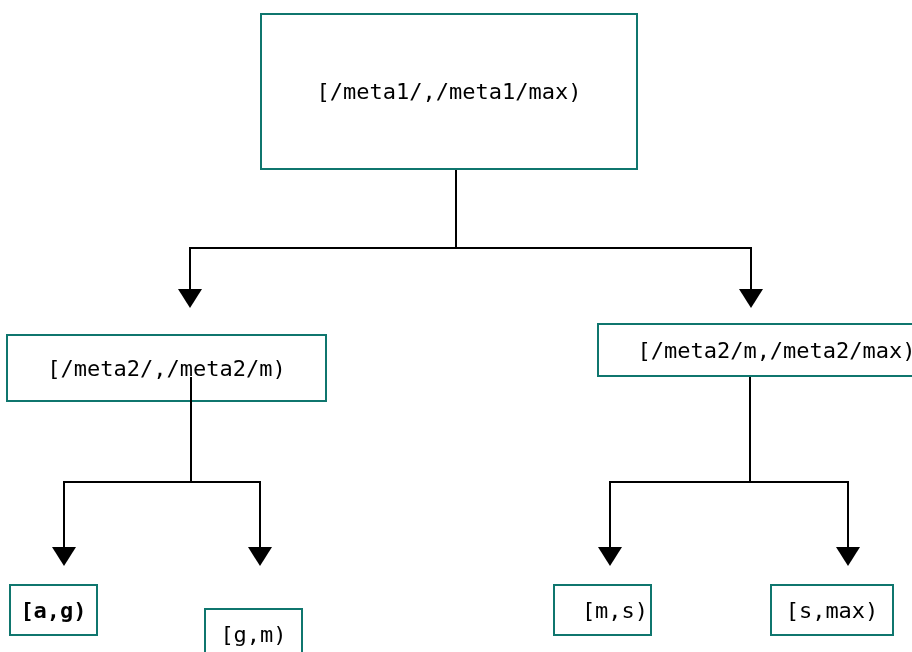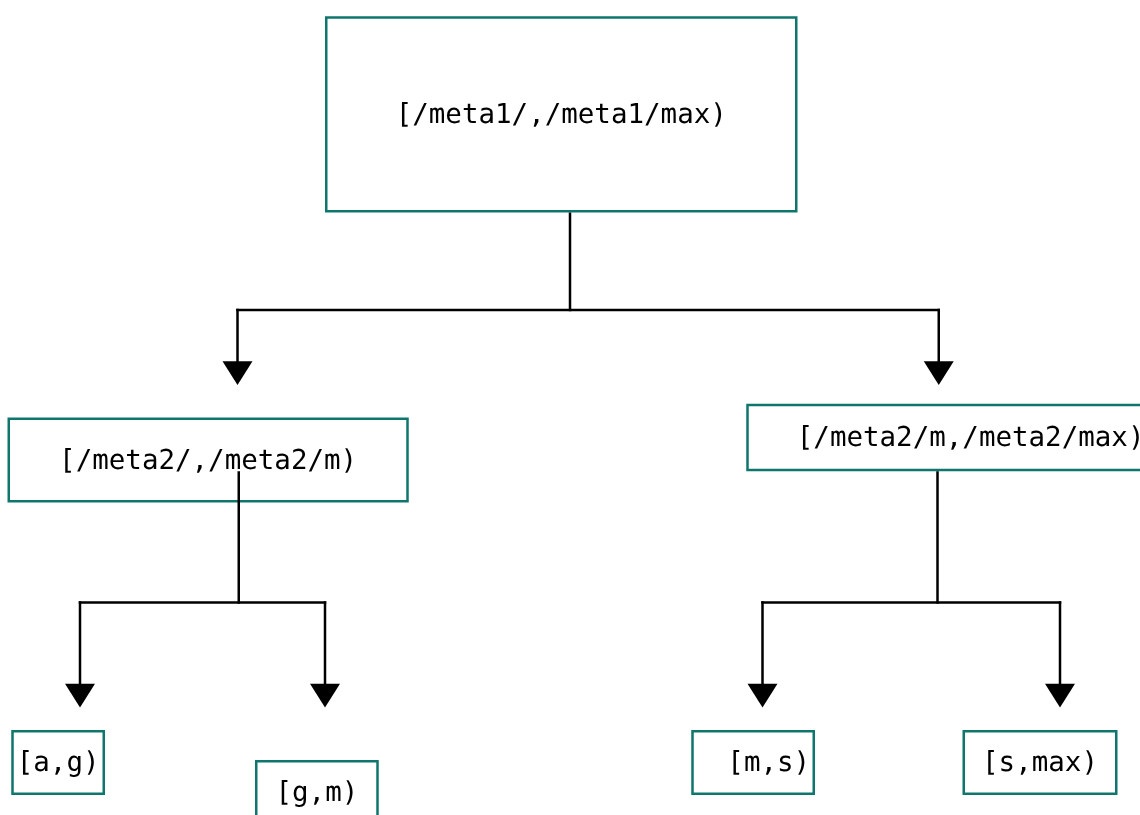--- a/index.html
+++ b/index.html
@@ -37,21 +37,21 @@
     height: 0;
     border-left: 12px solid transparent;
     border-right: 12px solid transparent;
     border-top: 19px solid #000000;
   }
 
   
   .node-root    { left: 260px; top: 13px;  width: 378px; height: 157px; }
   .node-l2-left { left: 6px;  top: 323px; width: 321px; height: 68px; margin-top: 11px; }
   .node-l2-right{ left: 597px; top: 323px; width: 319px; height: 54px; padding-left: 40px; }
-  .node-leaf-1  { left: 9px;   top: 584px; width: 75px;  height: 52px; }
+  .node-leaf-1  { left: 9px;   top: 584px; width: 89px;  height: 52px; font-weight: bold; }
   .node-leaf-2  { left: 204px; top: 584px; width: 99px;  height: 52px; margin-top: 24px; }
   .node-leaf-3  { left: 553px; top: 584px; width: 99px;  height: 52px; padding-left: 25px; }
   .node-leaf-4  { left: 770px; top: 584px; width: 124px; height: 52px; }
 
   
   .root-stem    { left: 455px; top: 170px; width: 2px;   height: 79px; }
   .root-branch  { left: 189px; top: 247px; width: 563px; height: 2px; }
   .root-drop-l  { left: 189px; top: 247px; width: 2px;   height: 43px; }
   .root-drop-r  { left: 750px; top: 247px; width: 2px;   height: 43px; }
   .root-arrow-l { left: 178px; top: 289px; }

